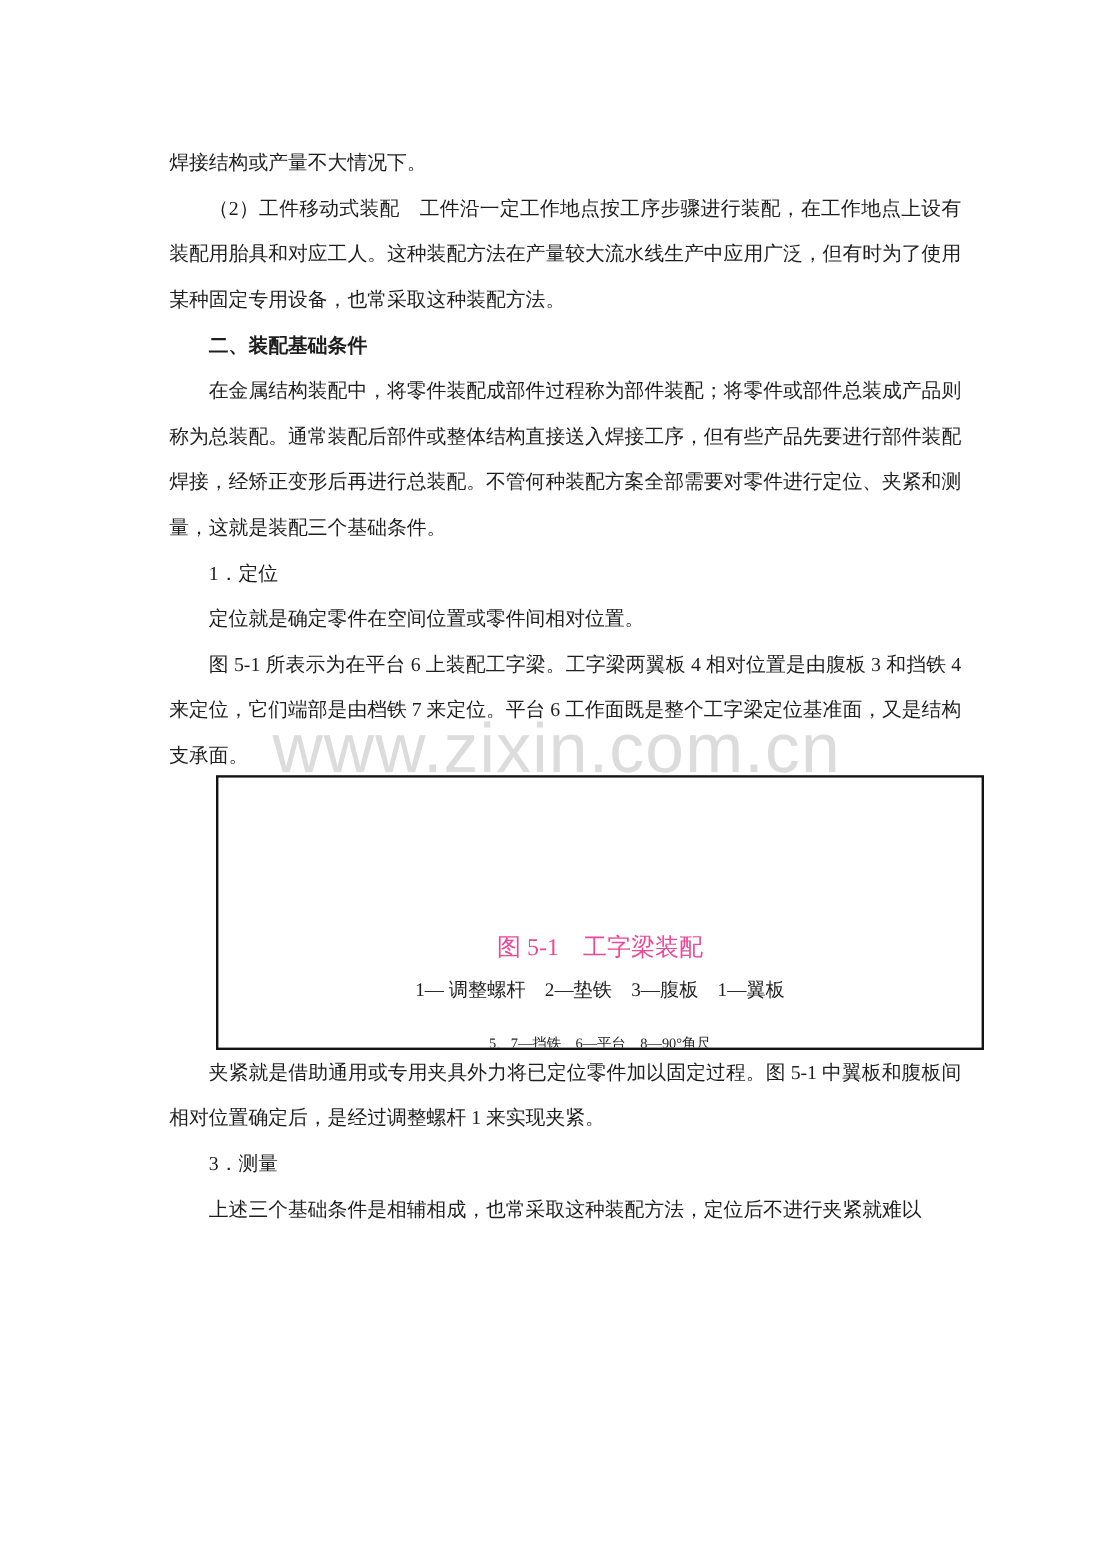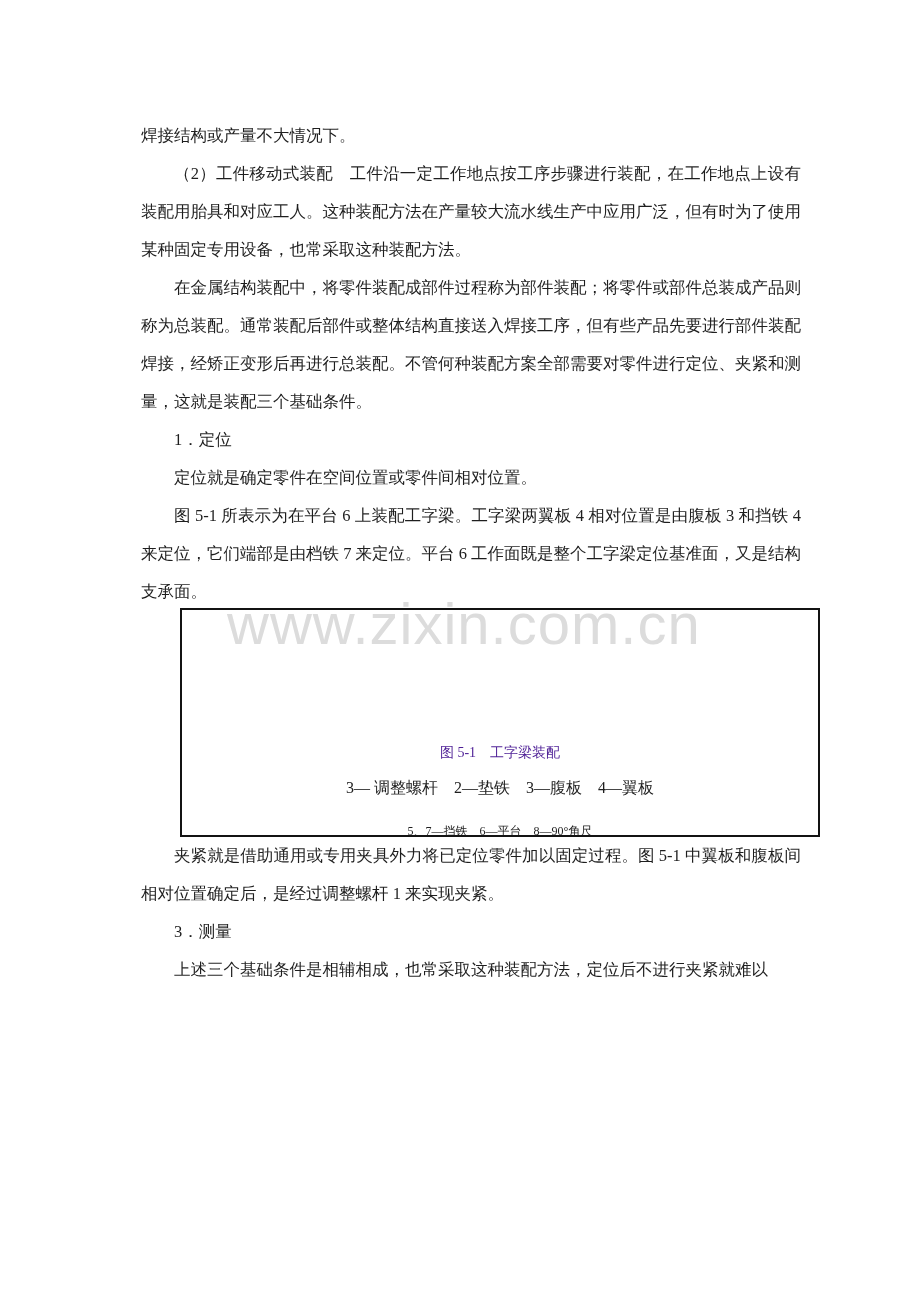--- a/index.html
+++ b/index.html
@@ -62,23 +62,23 @@
     margin: -3px 0 0 39px;
     overflow: hidden;
     background: transparent;
     text-align: center;
   }
   .fig-caption {
     position: absolute;
     top: 132px;
     left: 0;
     width: 100%;
-    font-size: 14px;
+    font-size: 20px;
     line-height: 21px;
-    color: #4c1d95;
+    color: #ec4899;
   }
   .fig-legend-1 {
     position: absolute;
     top: 168px;
     left: 0;
     width: 100%;
     font-size: 16px;
     line-height: 20px;
     color: #1e1e1e;
   }
@@ -101,32 +101,33 @@
 <div class="page">
 
   <div class="watermark">www.zixin.com.cn</div>
 
   <div class="content">
 
     <p class="no-indent">焊接结构或产量不大情况下。</p>
 
     <p>（2）工件移动式装配　工件沿一定工作地点按工序步骤进行装配，在工作地点上设有装配用胎具和对应工人。这种装配方法在产量较大流水线生产中应用广泛，但有时为了使用某种固定专用设备，也常采取这种装配方法。</p>
 
+    <p class="bold-heading">二、装配基础条件</p>
 
     <p>在金属结构装配中，将零件装配成部件过程称为部件装配；将零件或部件总装成产品则称为总装配。通常装配后部件或整体结构直接送入焊接工序，但有些产品先要进行部件装配焊接，经矫正变形后再进行总装配。不管何种装配方案全部需要对零件进行定位、夹紧和测量，这就是装配三个基础条件。</p>
 
     <p>1．定位</p>
 
     <p>定位就是确定零件在空间位置或零件间相对位置。</p>
 
     <p>图 5-1 所表示为在平台 6 上装配工字梁。工字梁两翼板 4 相对位置是由腹板 3 和挡铁 4 来定位，它们端部是由档铁 7 来定位。平台 6 工作面既是整个工字梁定位基准面，又是结构支承面。</p>
 
     <div class="figure-box">
       <div class="fig-caption">图 5-1　工字梁装配</div>
-      <div class="fig-legend-1">3— 调整螺杆　2—垫铁　3—腹板　4—翼板</div>
+      <div class="fig-legend-1">1— 调整螺杆　2—垫铁　3—腹板　1—翼板</div>
       <div class="fig-legend-2">5、7—挡铁　6—平台　8—90°角尺</div>
     </div>
 
 
     <p>夹紧就是借助通用或专用夹具外力将已定位零件加以固定过程。图 5-1 中翼板和腹板间相对位置确定后，是经过调整螺杆 1 来实现夹紧。</p>
 
     <p>3．测量</p>
 
 
     <p>上述三个基础条件是相辅相成，也常采取这种装配方法，定位后不进行夹紧就难以</p>

